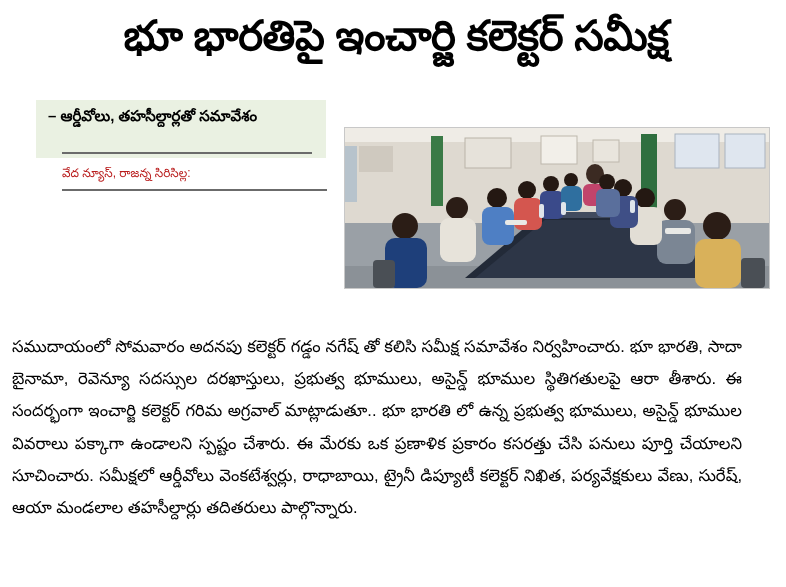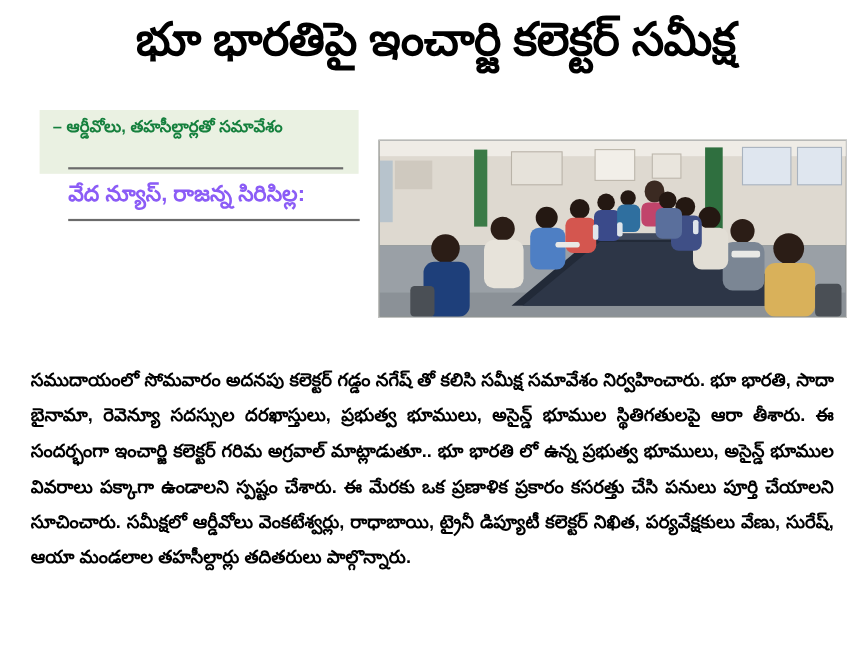--- a/index.html
+++ b/index.html
@@ -46,42 +46,42 @@
     height: 58px;
     background: #eaf1e2;
   }
   .subhead-text {
     position: absolute;
     left: 48px;
     top: 106px;
     width: 290px;
     font-size: 15px;
     font-weight: bold;
-    color: #15803d;
+    color: #000000;
     line-height: 1.3;
   }
 
   
   .rule {
     position: absolute;
     left: 62px;
     top: 152px;
     width: 250px;
     border-top: 2px solid #6b6b6b;
   }
 
   
   .byline {
     position: absolute;
     left: 62px;
     top: 166px;
     width: 265px;
-    font-size: 20px;
-    font-weight: bold;
-    color: #8b5cf6;
+    font-size: 12px;
+    font-weight: normal;
+    color: #b91c1c;
     border-bottom: 2px solid #6b6b6b;
     padding-bottom: 6px;
   }
 
   
   .photo {
     position: absolute;
     left: 344px;
     top: 127px;
     width: 424px;
@@ -102,29 +102,28 @@
     line-height: 1.85;
     text-align: justify;
     text-justify: inter-word;
     color: #000000;
   }
   .body-col .indent { display: inline-block; width: 26px; }
 
   
   .body-full {
     position: absolute;
-    left: 28px;
+    left: 12px;
     top: 330px;
     width: 730px;
     font-size: 16.5px;
     line-height: 1.95;
     text-align: justify;
     text-justify: inter-word;
     color: #000000;
-    font-weight: bold;
   }
 
   .body-full p, .body-col p { margin: 0; }
 </style>
 </head>
 <body>
 
 <div id="page">
 
   <div class="headline">భూ భారతిపై ఇంచార్జి కలెక్టర్ సమీక్ష</div>

